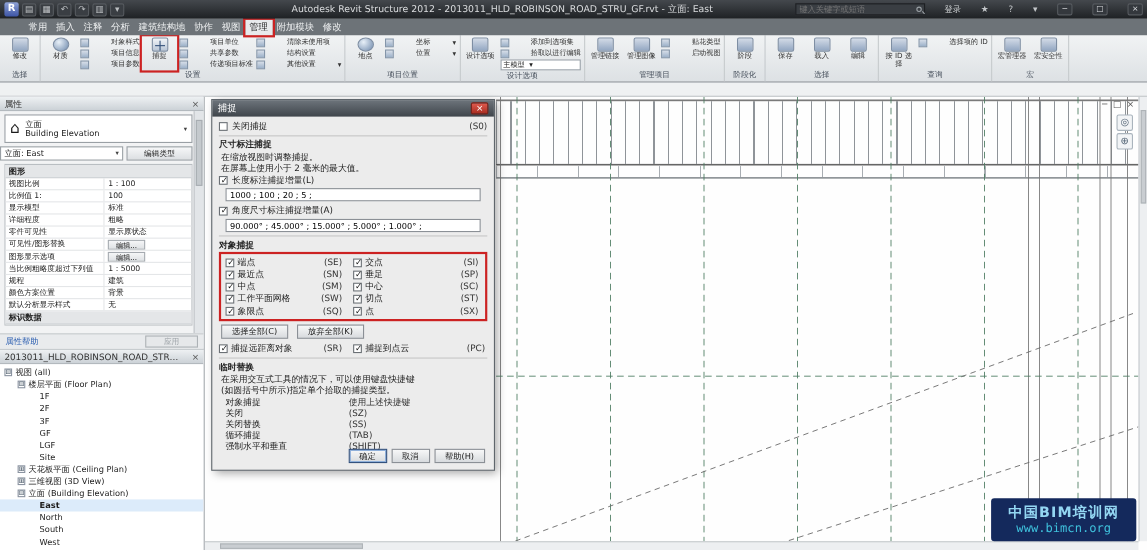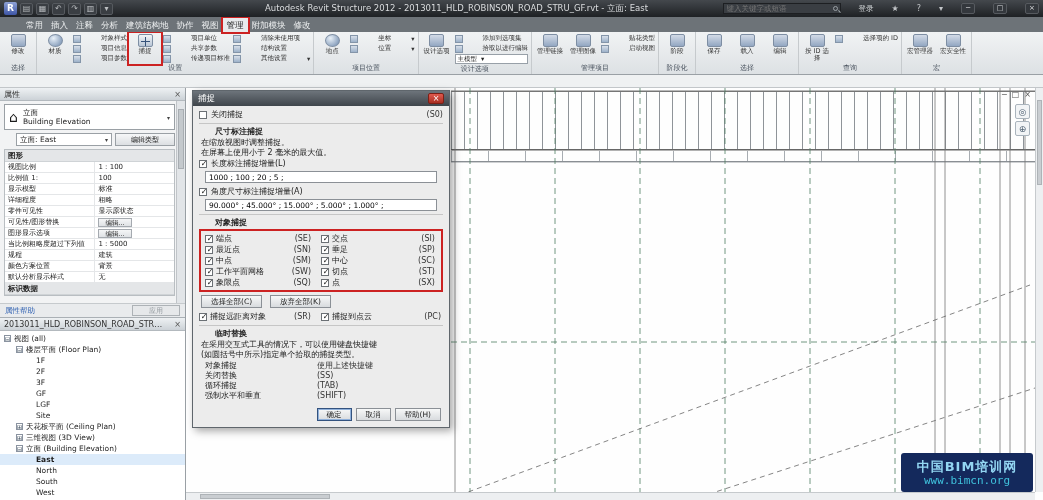--- a/index.html
+++ b/index.html
@@ -52,21 +52,21 @@
   .dock{position:absolute;left:0;top:0;width:186px;bottom:0;background:#e9ebed;border-right:1px solid #9aa0a5;z-index:6}
 
   .pane-title{height:13px;background:linear-gradient(#eef1f3,#ccd2d7);border-bottom:1px solid #b3b9be;display:flex;align-items:center;padding:0 4px;font-size:8px;color:#333;white-space:nowrap;overflow:hidden}
   .pane-title .x{margin-left:auto;font-size:8px;color:#555;padding-left:4px}
 
   .props{position:absolute;left:0;top:0;right:0;height:230px;background:#f2f3f4;border-bottom:1px solid #aab0b5}
   .type-sel{margin:3px 10px 3px 4px;height:26px;background:#fff;border:1px solid #9aa0a5;display:flex;align-items:center;padding:0 4px;gap:5px}
   .house{font-size:14px;color:#1c1c1c;line-height:14px}
   .type-lines{font-size:7.5px;line-height:9px}
   .type-caret{margin-left:auto;font-size:6px;color:#444}
-  .combo-row{display:flex;margin:0 10px 3px 16px;gap:3px}
+  .combo-row{display:flex;margin:0 10px 3px 0;gap:3px}
   .combo{flex:1;height:13px;background:#fff;border:1px solid #9aa0a5;font-size:7.5px;display:flex;align-items:center;padding:0 3px}
   .caret{margin-left:auto;font-size:6px;color:#444}
   .edit-type{width:60px;height:13px;background:linear-gradient(#f6f7f8,#dcdfe2);border:1px solid #9aa0a5;font-size:7px;display:flex;align-items:center;justify-content:center;gap:2px}
   .grid{margin:0 10px 0 4px;border:1px solid #b9bec2;background:#fff}
   .grid-section{height:12px;background:#e4e6e8;font-size:7.5px;font-weight:bold;display:flex;align-items:center;padding:0 3px;border-bottom:1px solid #cfd3d6;gap:3px}
   .grid-row{display:flex;height:11px;border-bottom:1px solid #e4e6e8;font-size:7px}
   .grid-row .lab{flex:1.15;padding:0 3px;border-right:1px solid #e4e6e8;display:flex;align-items:center;overflow:hidden;white-space:nowrap}
   .grid-row .val{flex:1;padding:0 3px;display:flex;align-items:center;overflow:hidden;white-space:nowrap}
   .val-btn{border:1px solid #a5aab0;background:linear-gradient(#f5f6f7,#dfe2e5);padding:0 6px;height:9px;line-height:8px;font-size:6.5px}
   .props-sb{position:absolute;right:0;top:13px;bottom:14px;width:9px;background:#e2e5e8;border-left:1px solid #c0c4c8}
@@ -101,21 +101,21 @@
   .dialog{position:absolute;left:192px;top:90px;width:258px;height:338px;background:#ececec;border:1px solid #5f666c;box-shadow:3px 3px 8px rgba(0,0,0,.35);font-size:8px;z-index:50}
   .dlg-title{height:15px;background:linear-gradient(#6d747b,#3f454b);color:#fff;display:flex;align-items:center;padding:0 5px;font-size:8.5px}
   .dlg-close{margin-left:auto;width:16px;height:11px;background:linear-gradient(#e05a4e,#a92e22);border:1px solid #7e1f16;border-radius:2px;color:#fff;font-size:8px;line-height:9px;text-align:center}
   .dlg-body{padding:3px 6px 0}
   .cbrow{display:flex;align-items:center;gap:4px;height:11px}
   .cb{position:relative;width:8px;height:8px;border:1px solid #6b7075;background:#fff;flex:0 0 auto}
   .cb.on::before{content:"✓";position:absolute;left:0;top:-2px;width:8px;text-align:center;font-size:8px;color:#111}
   .code{color:#333}
   .cbrow .code-r{margin-left:auto;color:#333}
   hr.sep{border:0;border-top:1px solid #c6c6c6;margin:3px 0}
-  .sec-title{font-weight:bold;margin:1px 16px;height:10px;line-height:10px}
+  .sec-title{font-weight:bold;margin:1px 0;height:10px;line-height:10px}
   .desc{color:#222;line-height:10px;margin-left:2px;white-space:nowrap}
   .inputbox{display:block;width:232px;height:12px;background:#fff;border:1px solid #8b9096;margin:2px 6px 3px;padding:0 3px;font-size:7.5px;font-family:"DejaVu Sans","Liberation Sans",sans-serif;white-space:nowrap;overflow:hidden}
   .redbox{border:2px solid #cc2222;padding:2px 4px;margin:1px 0 2px}
   .snap-grid-row{display:flex;height:11px}
   .snap-half{flex:1;display:flex;align-items:center;gap:3px}
   .snap-half .code{margin-left:auto;padding-right:10px}
   .snap-half:last-child .code{padding-right:2px}
   .btnrow{display:flex;gap:8px;margin:3px 0 3px 2px}
   .btn{height:13px;background:linear-gradient(#f7f8f8,#d8dbde);border:1px solid #8b9096;padding:0 9px;font-size:7.5px;line-height:11px;text-align:center;color:#222}
   .btn.primary{border:1px solid #33527e;box-shadow:inset 0 0 0 1px #8fb0da}
@@ -668,20 +668,24 @@
       </div>
       <hr class="sep">
       <div class="sec-title">临时替换</div>
       <div class="desc">在采用交互式工具的情况下，可以使用键盘快捷键</div>
       <div class="desc">(如圆括号中所示)指定单个拾取的捕捉类型。</div>
       <div class="ov-row">
           <span class="lab">对象捕捉</span>
           <span class="code">使用上述快捷键</span>
         </div>
       <div class="ov-row">
+          <span class="lab">关闭</span>
+          <span class="code">(SZ)</span>
+        </div>
+      <div class="ov-row">
           <span class="lab">关闭替换</span>
           <span class="code">(SS)</span>
         </div>
       <div class="ov-row">
           <span class="lab">循环捕捉</span>
           <span class="code">(TAB)</span>
         </div>
       <div class="ov-row">
           <span class="lab">强制水平和垂直</span>
           <span class="code">(SHIFT)</span>

